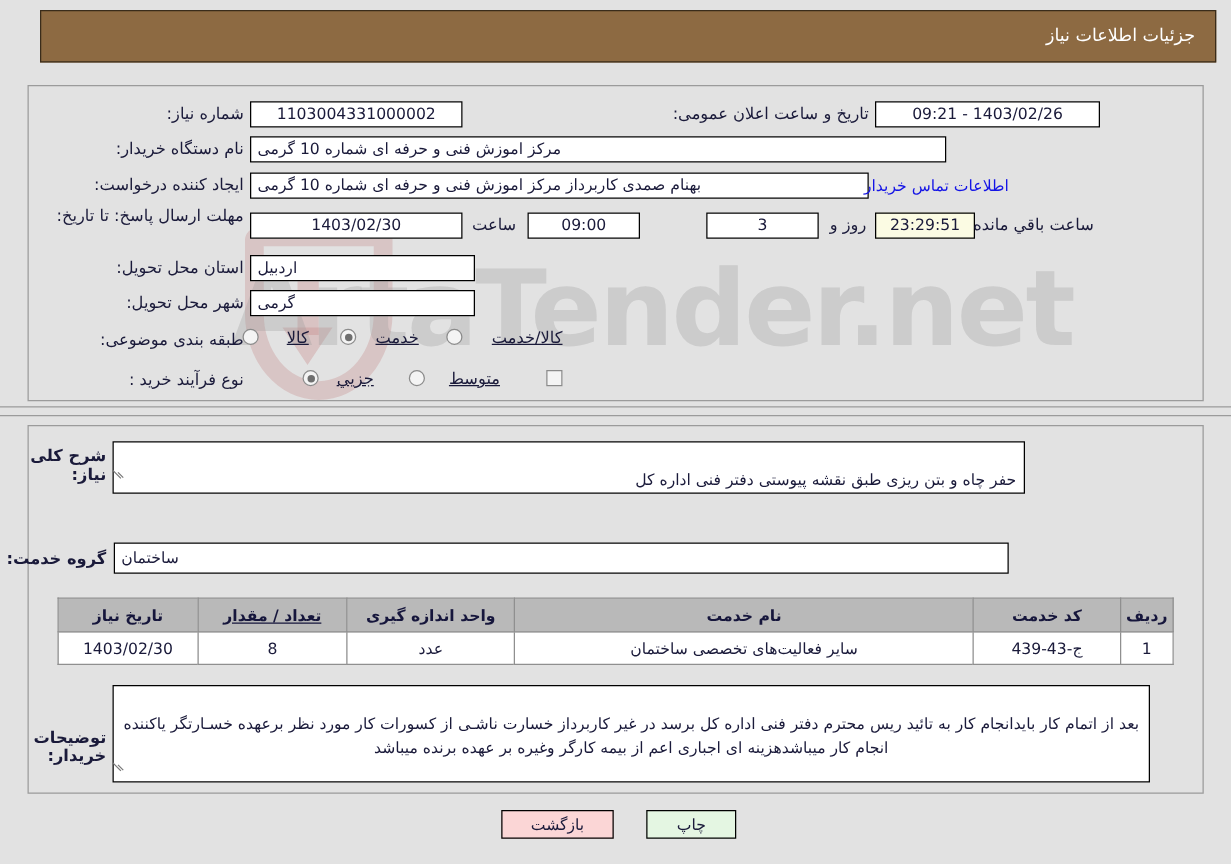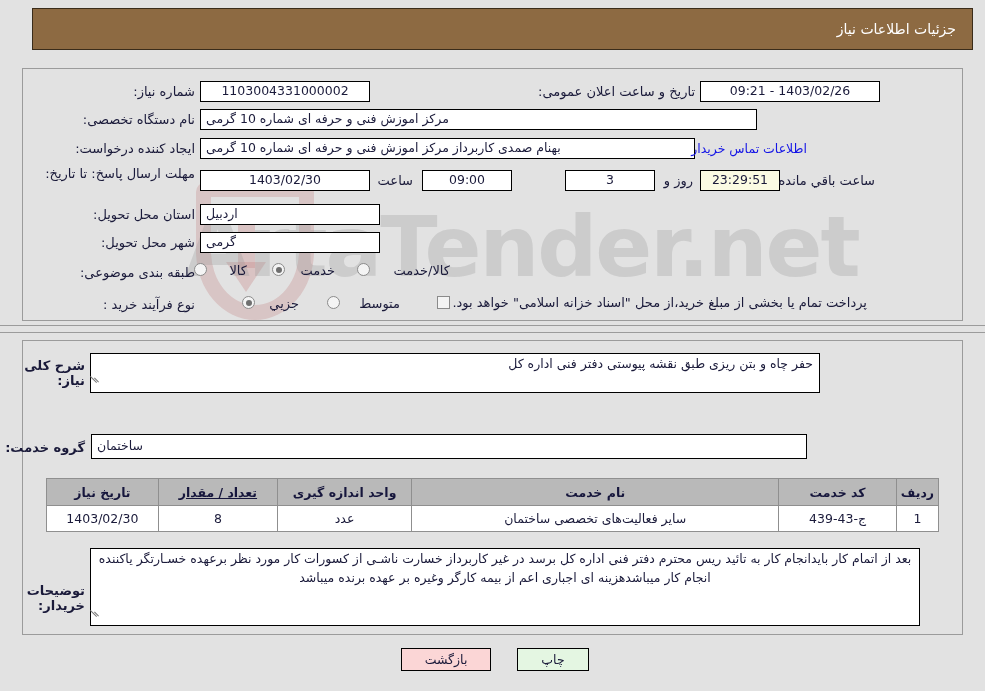--- a/index.html
+++ b/index.html
@@ -152,20 +152,21 @@
     width: 6px; height: 6px;
     border-radius: 50%;
     background: #6f6f6f;
   }
   .radio-label {
     position: absolute;
     font-size: 13px;
     color: #1a1a3a;
     z-index: 4;
     line-height: 15px;
+    text-decoration: underline;
   }
   .checkbox {
     position: absolute;
     width: 13px; height: 13px;
     border: 1px solid #8b8b8b;
     background: #f4f4f4;
     z-index: 4;
   }
 
   
@@ -201,21 +202,21 @@
     z-index: 4;
     text-align: right;
   }
   .textarea-box {
     position: absolute;
     border: 1px solid #000000;
     background: #ffffff;
     font-size: 12.5px;
     color: #1a1a3a;
     z-index: 4;
-    padding: 0 6px;
+    padding: 20px 6px;
     line-height: 19px;
     overflow: hidden;
   }
   .resize-grip {
     position: absolute;
     left: 2px; bottom: 1px;
     width: 12px; height: 12px;
     z-index: 5;
   }
   .resize-grip:before,
@@ -291,21 +292,21 @@
   </div>
 
   <div class="form-panel"></div>
 
   <div class="field-label" style="right:790px; top:84px; width:165px;">شماره نیاز:</div>
   <div class="input-box center" style="right:615px; top:81px; width:170px; height:21px;">1103004331000002</div>
 
   <div class="plain-text" style="right:290px; top:84px;">تاریخ و ساعت اعلان عمومی:</div>
   <div class="input-box center" style="right:105px; top:81px; width:180px; height:21px;">1403/02/26 - 09:21</div>
 
-  <div class="field-label" style="right:790px; top:112px; width:165px;">نام دستگاه تخصصی:</div>
+  <div class="field-label" style="right:790px; top:112px; width:165px;">نام دستگاه خریدار:</div>
   <div class="input-box right" style="right:228px; top:109px; width:557px; height:21px;">مرکز اموزش فنی و حرفه ای شماره 10  گرمی</div>
 
   <div class="field-label" style="right:790px; top:141px; width:165px;">ایجاد کننده درخواست:</div>
   <div class="input-box right" style="right:290px; top:138px; width:495px; height:21px;">بهنام صمدی کاربرداز مرکز اموزش فنی و حرفه ای شماره 10  گرمی</div>
   <div class="link-text" style="right:178px; top:141px;">اطلاعات تماس خریدار</div>
 
   <div class="field-label" style="right:790px; top:166px; width:165px;">مهلت ارسال پاسخ: تا تاریخ:</div>
   <div class="input-box ltrnum" style="right:615px; top:170px; width:170px; height:21px;">1403/02/30</div>
   <div class="plain-text" style="right:572px; top:173px;">ساعت</div>
   <div class="input-box ltrnum" style="right:473px; top:170px; width:90px; height:21px;">09:00</div>
@@ -333,21 +334,20 @@
 
   <div class="field-label" style="right:790px; top:297px; width:165px;">نوع فرآیند خرید :</div>
 
   <div class="radio sel" style="right:730px; top:296px;"></div>
   <div class="radio-label" style="right:686px; top:296px;">جزیي</div>
 
   <div class="radio" style="right:645px; top:296px;"></div>
   <div class="radio-label" style="right:585px; top:296px;">متوسط</div>
 
   <div class="checkbox" style="right:535px; top:296px;"></div>
-  <div class="plain-text" style="right:118px; top:295px;">پرداخت تمام یا بخشی از مبلغ خرید،از محل "اسناد خزانه اسلامی" خواهد بود.</div>
 
   <div class="hr" style="top:325px;"></div>
   <div class="hr" style="top:332px;"></div>
 
   <div class="lower-panel"></div>
 
   <div class="strong-label" style="right:900px; top:358px; width:80px;">شرح کلی نیاز:</div>
   <div class="textarea-box" style="right:165px; top:353px; width:730px; height:40px;">حفر چاه و بتن ریزی طبق نقشه پیوستی دفتر فنی اداره کل</div>
   <div class="resize-grip" style="right:884px; top:374px;"></div>
 

